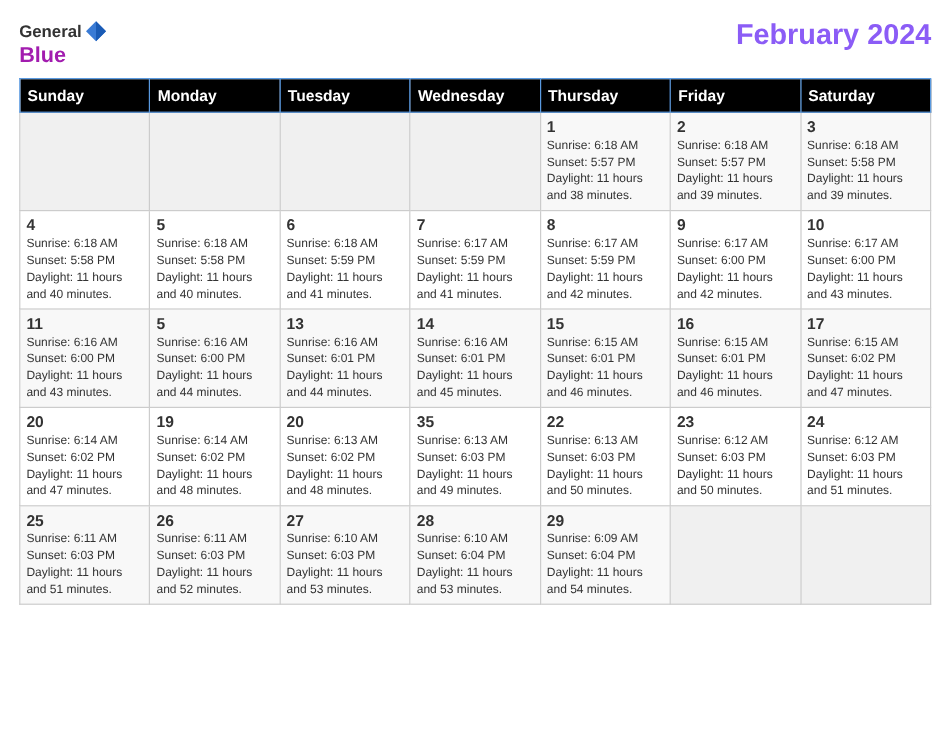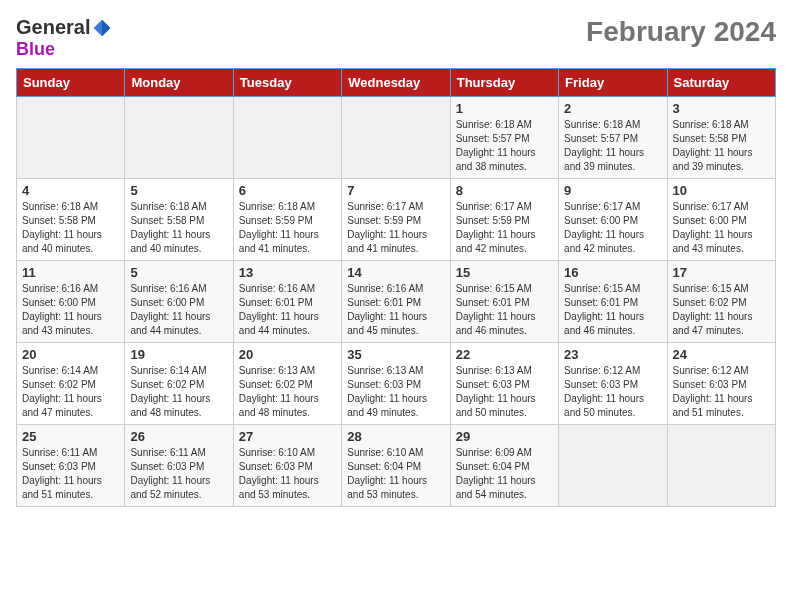--- a/index.html
+++ b/index.html
@@ -19,53 +19,53 @@
     .logo {
       display: flex;
       flex-direction: column;
       align-items: flex-start;
     }
     .logo-text {
       display: flex;
       align-items: center;
     }
     .logo-general {
-      font-size: 20px;
+      font-size: 14px;
       font-weight: bold;
       color: #333;
     }
     .logo-blue {
       font-size: 18px;
       font-weight: bold;
       color: #a21caf;
     }
     .logo-icon {
       width: 20px;
       height: 20px;
       margin-left: 2px;
     }
     .title-area {
       text-align: right;
     }
     .month-year {
-      font-size: 28px;
-      font-weight: bold;
-      color: #737373;
+      font-size: 24px;
+      font-weight: bold;
+      color: #8b5cf6;
     }
     .location {
       font-size: 14px;
       color: #333;
     }
     table {
       width: 100%;
       border-collapse: collapse;
       table-layout: fixed;
     }
     thead tr th {
-      background-color: #b91c1c;
+      background-color: #000000;
       color: #fff;
       text-align: left;
       padding: 6px 6px;
       font-size: 13px;
       font-weight: bold;
       border: 1px solid #5a9ae0;
     }
     tbody tr td {
       border: 1px solid #ccc;
       vertical-align: top;

